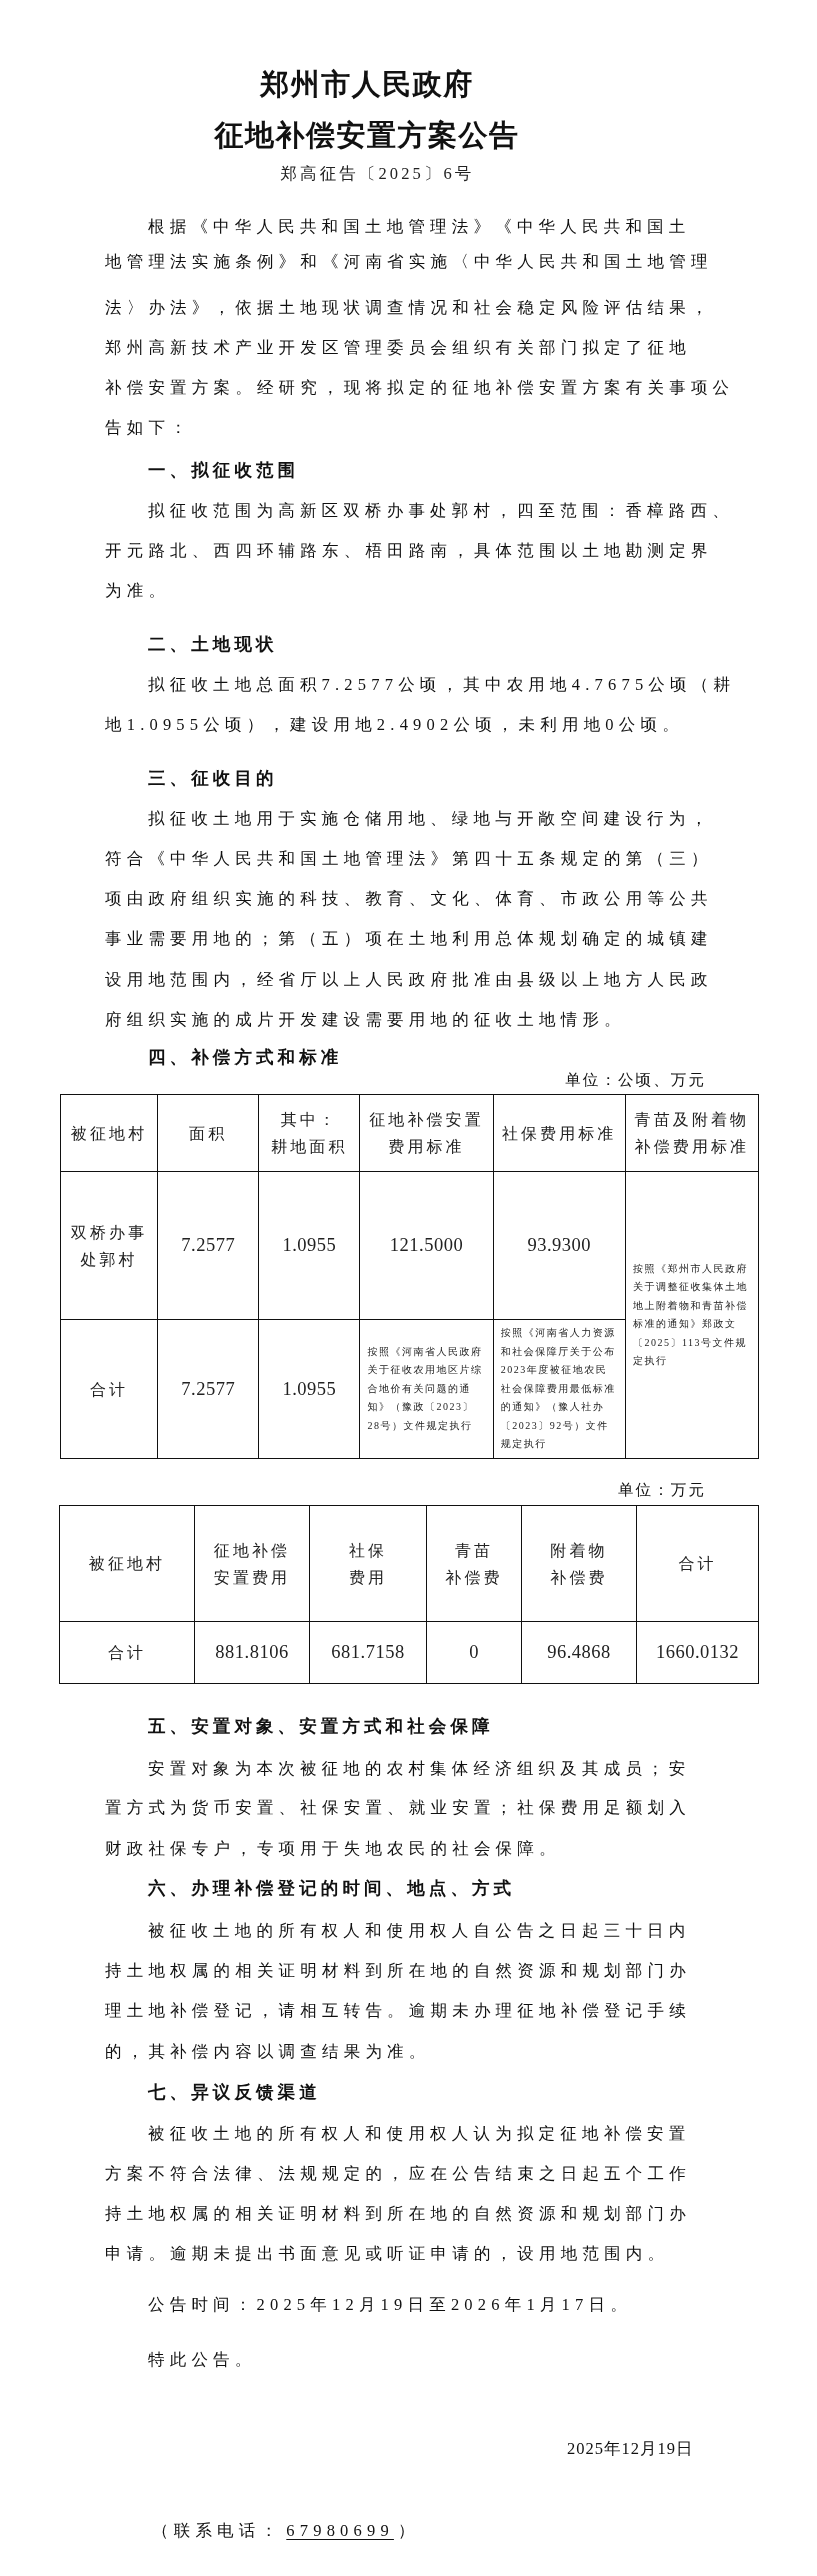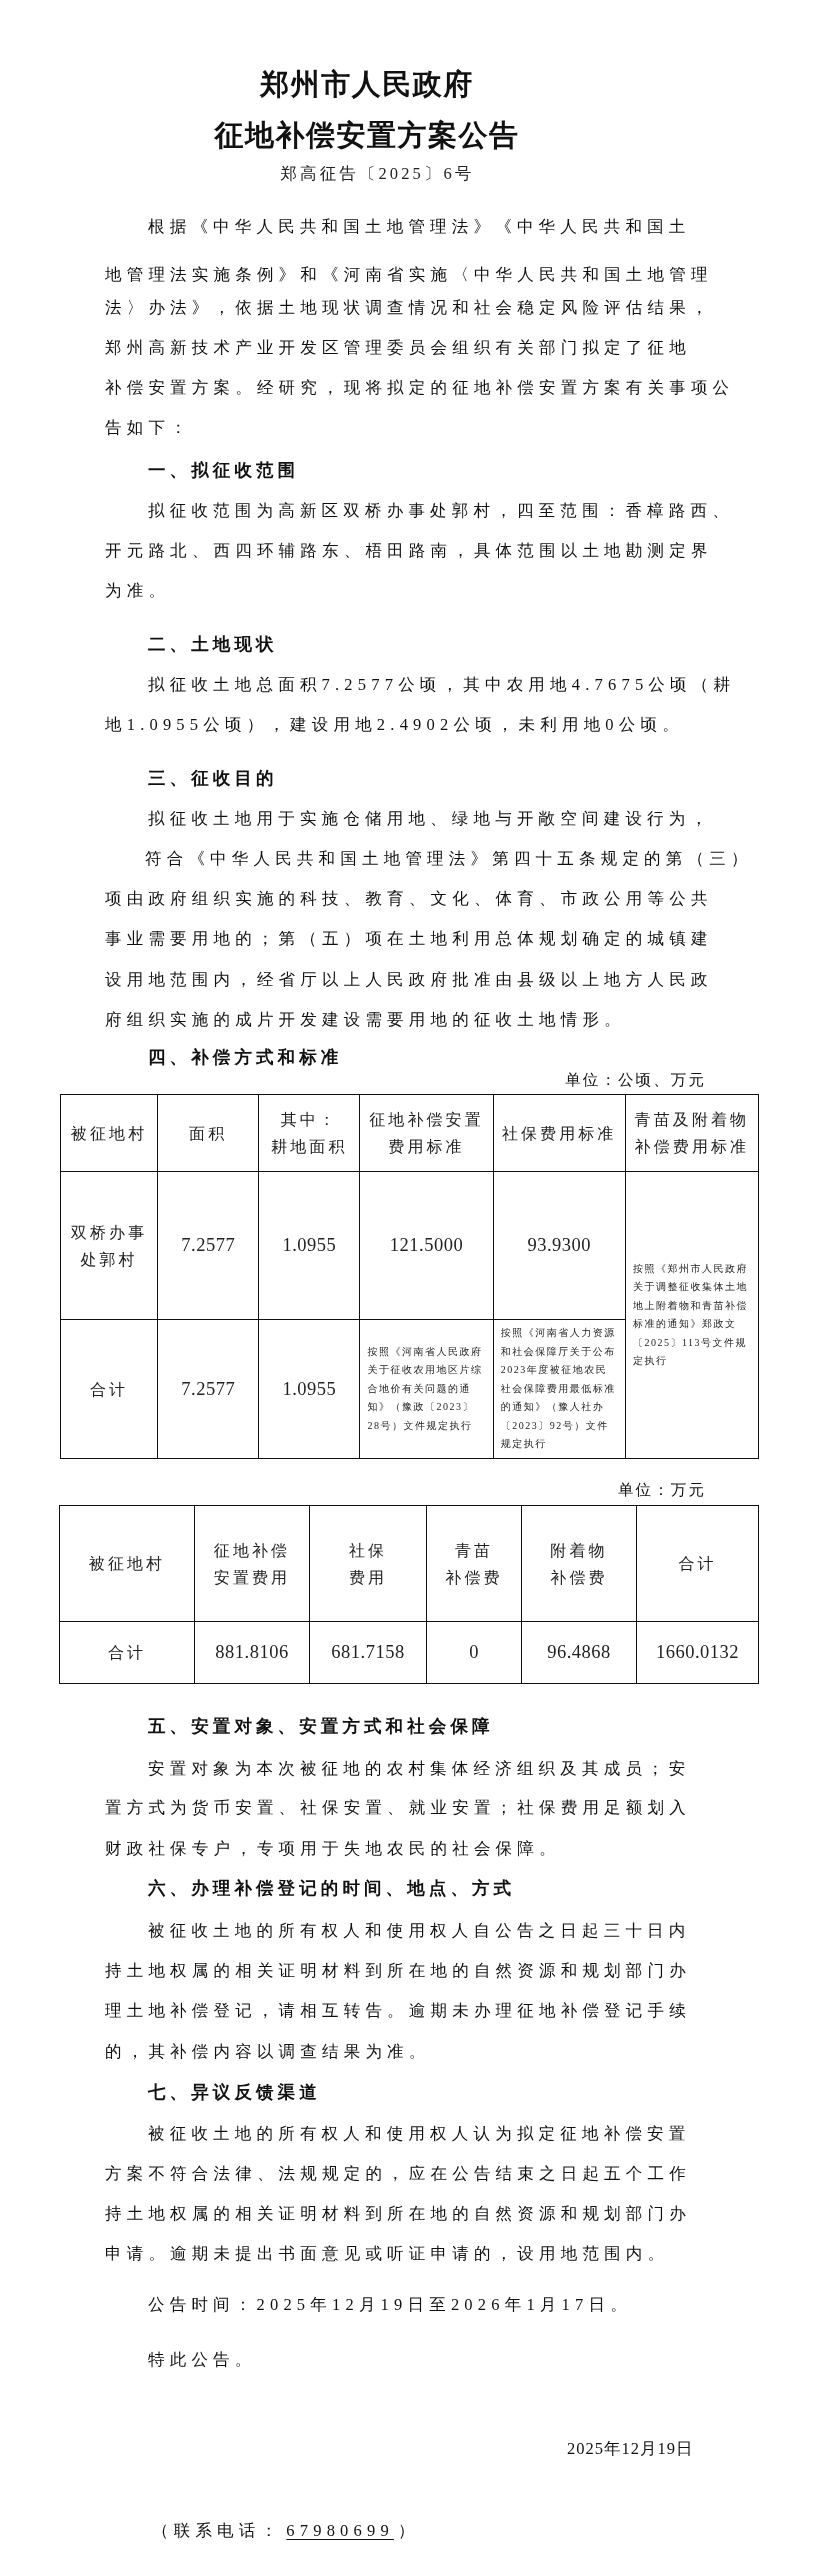--- a/index.html
+++ b/index.html
@@ -21,21 +21,21 @@
 </style>
 </head>
 <body>
 
 <div class="abs title" style="top:66px;">郑州市人民政府</div>
 <div class="abs title" style="top:117px;">征地补偿安置方案公告</div>
 <div class="abs docno" style="top:162px;">郑高征告〔2025〕6号</div>
 
 <div>
   <div class="abs line indent" style="top:215px;">根据《中华人民共和国土地管理法》《中华人民共和国土</div>
-  <div class="abs line" style="top:264px;font-family:Liberation Mono, monospace;">地管理法实施条例》和《河南省实施〈中华人民共和国土地管理</div>
+  <div class="abs line" style="top:250px;">地管理法实施条例》和《河南省实施〈中华人民共和国土地管理</div>
   <div class="abs line" style="top:296px;">法〉办法》，依据土地现状调查情况和社会稳定风险评估结果，</div>
   <div class="abs line" style="top:336px;">郑州高新技术产业开发区管理委员会组织有关部门拟定了征地</div>
   <div class="abs line" style="top:376px;">补偿安置方案。经研究，现将拟定的征地补偿安置方案有关事项公</div>
   <div class="abs line" style="top:416px;">告如下：</div>
 </div>
 
 <div>
   <div class="abs heading" style="top:458px;">一、拟征收范围</div>
   <div class="abs line indent" style="top:499px;">拟征收范围为高新区双桥办事处郭村，四至范围：香樟路西、</div>
   <div class="abs line" style="top:539px;">开元路北、西四环辅路东、梧田路南，具体范围以土地勘测定界</div>
@@ -44,21 +44,21 @@
 
 <div>
   <div class="abs heading" style="top:632px;">二、土地现状</div>
   <div class="abs line indent" style="top:673px;">拟征收土地总面积7.2577公顷，其中农用地4.7675公顷（耕</div>
   <div class="abs line" style="top:713px;">地1.0955公顷），建设用地2.4902公顷，未利用地0公顷。</div>
 </div>
 
 <div>
   <div class="abs heading" style="top:766px;">三、征收目的</div>
   <div class="abs line indent" style="top:807px;">拟征收土地用于实施仓储用地、绿地与开敞空间建设行为，</div>
-  <div class="abs line" style="top:847px;margin-left:40px;">符合《中华人民共和国土地管理法》第四十五条规定的第（三）</div>
+  <div class="abs line" style="top:847px;">符合《中华人民共和国土地管理法》第四十五条规定的第（三）</div>
   <div class="abs line" style="top:887px;">项由政府组织实施的科技、教育、文化、体育、市政公用等公共</div>
   <div class="abs line" style="top:927px;">事业需要用地的；第（五）项在土地利用总体规划确定的城镇建</div>
   <div class="abs line" style="top:968px;">设用地范围内，经省厅以上人民政府批准由县级以上地方人民政</div>
   <div class="abs line" style="top:1008px;">府组织实施的成片开发建设需要用地的征收土地情形。</div>
 </div>
 
 <div class="abs heading" style="top:1045px;">四、补偿方式和标准</div>
 <div class="abs unit" style="top:1070px; right:112px;">单位：公顷、万元</div>
 
 <table class="grid" style="left:60px; top:1094px; width:699px; height:364px;">

